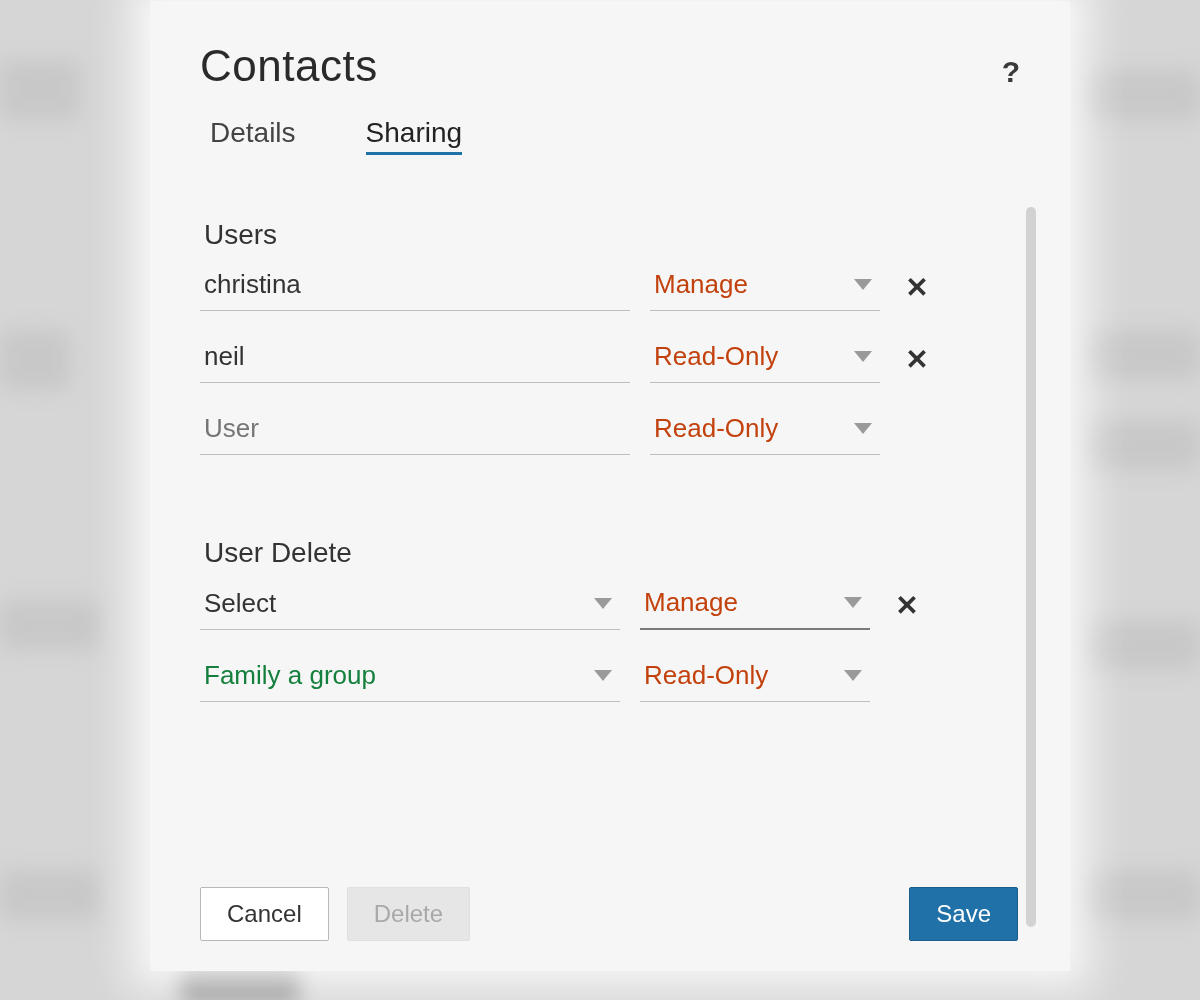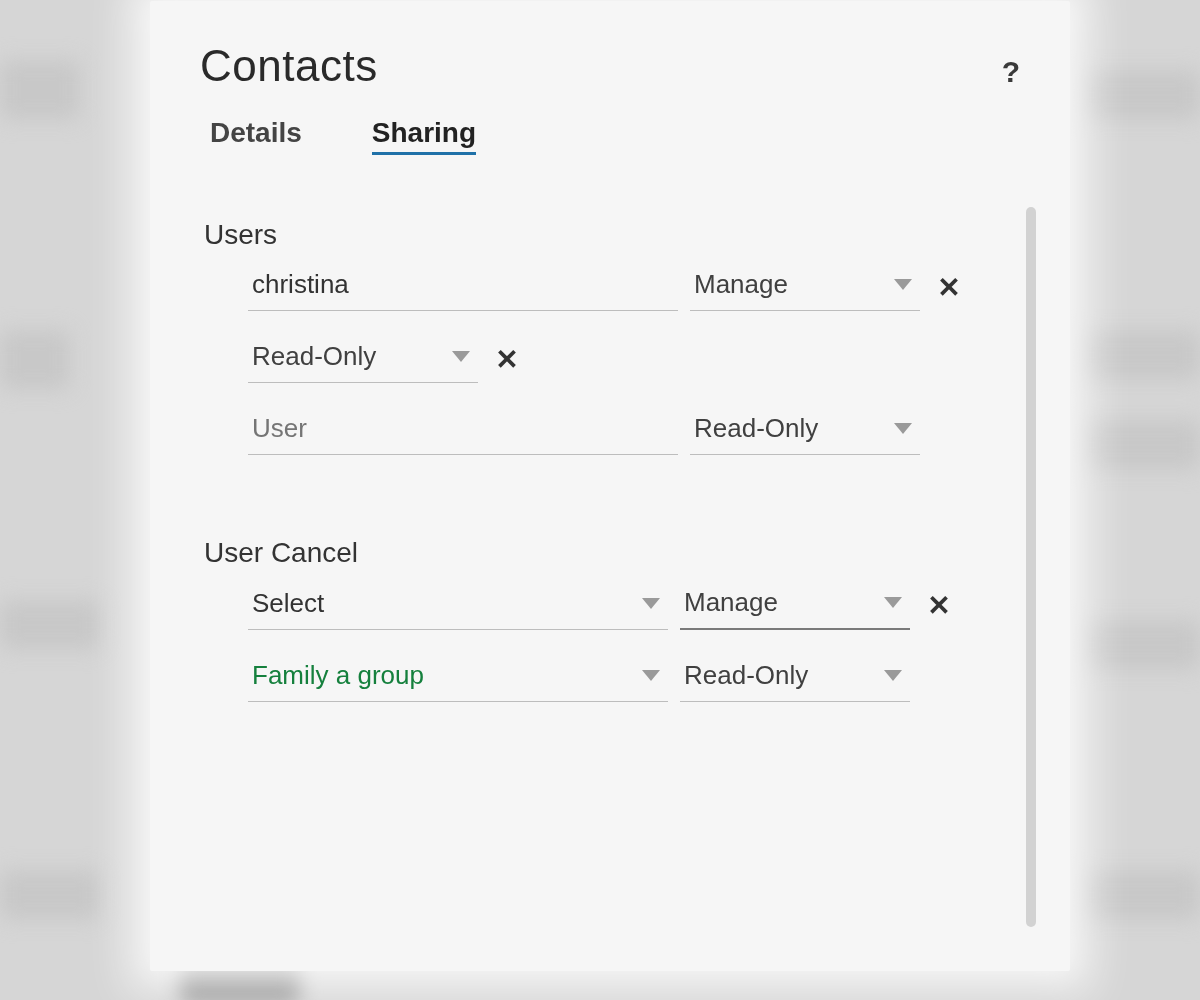--- a/index.html
+++ b/index.html
@@ -18,43 +18,43 @@
     box-shadow: 0 0 40px 20px rgba(255,255,255,0.9), 0 8px 40px rgba(0,0,0,0.15);
     border-radius:2px;
     padding: 30px 40px 30px 50px;
     display:flex; flex-direction:column;
   }
 
   .dialog-header { display:flex; align-items:flex-start; justify-content:space-between; }
   .dialog-title { font-size:44px; font-weight:400; color:#2a2a2a; margin:10px 0 20px 0; letter-spacing:0.5px;}
   .help-icon { font-size:30px; font-weight:700; color:#3a3a3a; cursor:pointer; padding:4px 10px; user-select:none; margin-top:20px;}
 
-  .tabs { display:flex; gap:34px; margin: 6px 0 52px 10px; font-weight: bold; }
+  .tabs { display:flex; gap:34px; margin: 6px 0 52px 10px; }
   .tab { font-size:28px; color:#444; cursor:pointer; padding-bottom:3px; }
   .tab.active { border-bottom: 3px solid #1f71a8; color:#222;margin-left:36px; }
 
   .scroll-area { flex:1 1 auto; position:relative; padding-right:30px; }
   .scrollbar-thumb { position:absolute; right:-6px; top:0; width:10px; height:720px; background:#d2d2d2; border-radius:5px; }
 
   .section-heading { font-size:28px; color:#333; margin: 12px 0 12px 4px; }
 
-  .row { display:flex; align-items:center; gap:12px; margin-bottom:24px;margin-left:48px; }
+  .row { display:flex; align-items:center; gap:20px; margin-bottom:24px; }
 
   .field {
     position:relative;
     border:none; border-bottom:1px solid #bdbdbd;
     background:transparent;
     font-size:26px; color:#333;
     padding: 6px 2px 10px 4px;
     font-family:inherit;
   }
   .field.thick { border-bottom:2px solid #7a7a7a; }
   .name-field { flex: 0 0 430px; }
   .group-field { flex: 0 0 420px; display:flex; align-items:center; justify-content:space-between; cursor:pointer;}
-  .perm-field { flex: 0 0 230px; display:flex; align-items:center; justify-content:space-between; cursor:pointer; color:#404040;}
+  .perm-field { flex: 0 0 230px; display:flex; align-items:center; justify-content:space-between; cursor:pointer; color:#c2410c;}
   .placeholder { color:#15803d; }
 
   .caret {
     width:0; height:0; border-left:9px solid transparent; border-right:9px solid transparent;
     border-top:11px solid #9a9a9a; margin-right:6px;
   }
 
   .remove-x { font-size:28px; font-weight:700; color:#333; cursor:pointer; width:34px; text-align:center; user-select:none;}
   .remove-spacer { width:34px; }
 
@@ -101,39 +101,40 @@
     <div class="row">
       <input class="field name-field" value="christina" style="">
       <div class="field perm-field">
         <span>Manage</span>
         <span class="caret"></span>
       </div>
       <div class="remove-x">✕</div>
     </div>
 
     <div class="row">
+      <input class="field name-field" value="neil" style="">
       <div class="field perm-field">
         <span>Read-Only</span>
         <span class="caret"></span>
       </div>
       <div class="remove-x">✕</div>
     </div>
 
     <div class="row">
       <input class="field name-field placeholder" placeholder="User" style="">
       <div class="field perm-field">
         <span>Read-Only</span>
         <span class="caret"></span>
       </div>
       <div class="remove-spacer"></div>
     </div>
 
     <div class="section-gap"></div>
 
-    <div class="section-heading">User Cancel</div>
+    <div class="section-heading">User Delete</div>
 
     <div class="row">
       <div class="field group-field">
         <span>Select</span>
         <span class="caret"></span>
       </div>
       <div class="field perm-field thick">
         <span>Manage</span>
         <span class="caret"></span>
       </div>
@@ -148,14 +149,19 @@
       <div class="field perm-field">
         <span>Read-Only</span>
         <span class="caret"></span>
       </div>
       <div class="remove-spacer"></div>
     </div>
 
     <div class="scrollbar-thumb"></div>
   </div>
 
+  <div class="footer">
+    <button class="btn btn-secondary">Cancel</button>
+    <button class="btn btn-muted">Delete</button>
+    <button class="btn btn-primary">Save</button>
+  </div>
 
 </div>
 
 </body></html>

